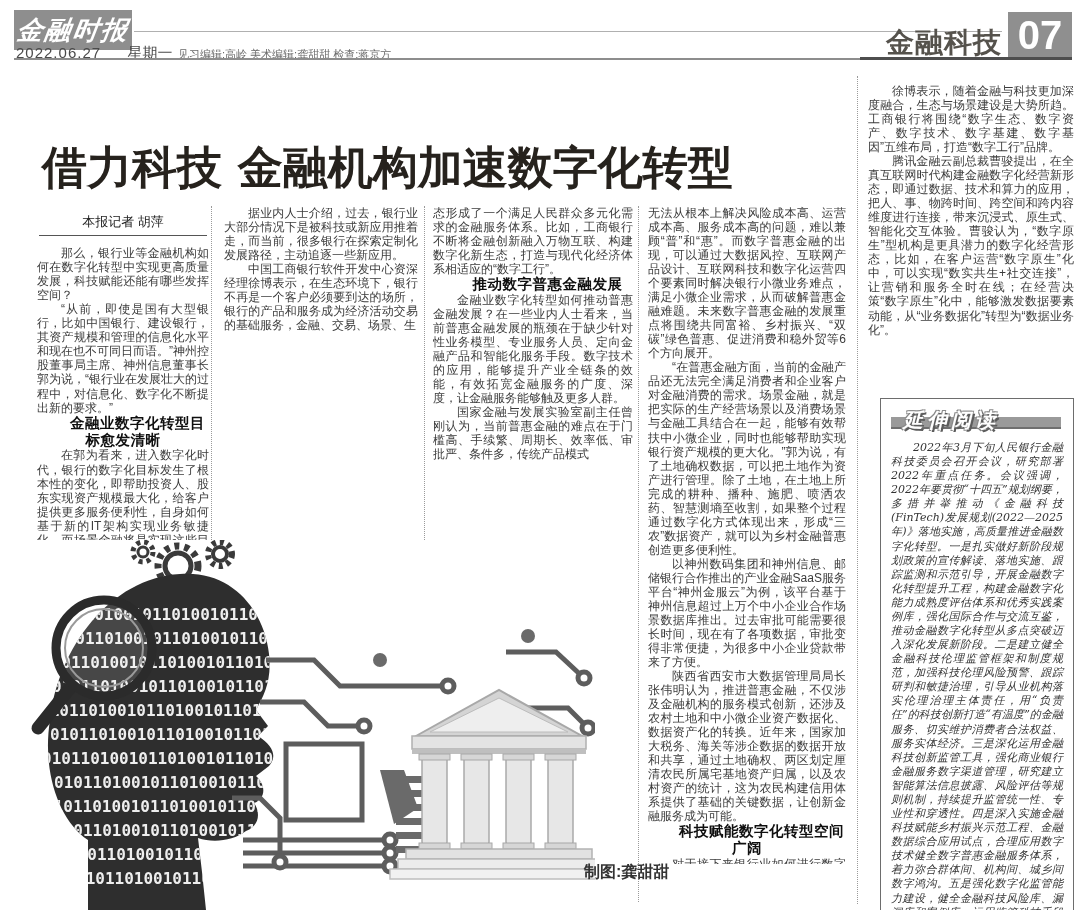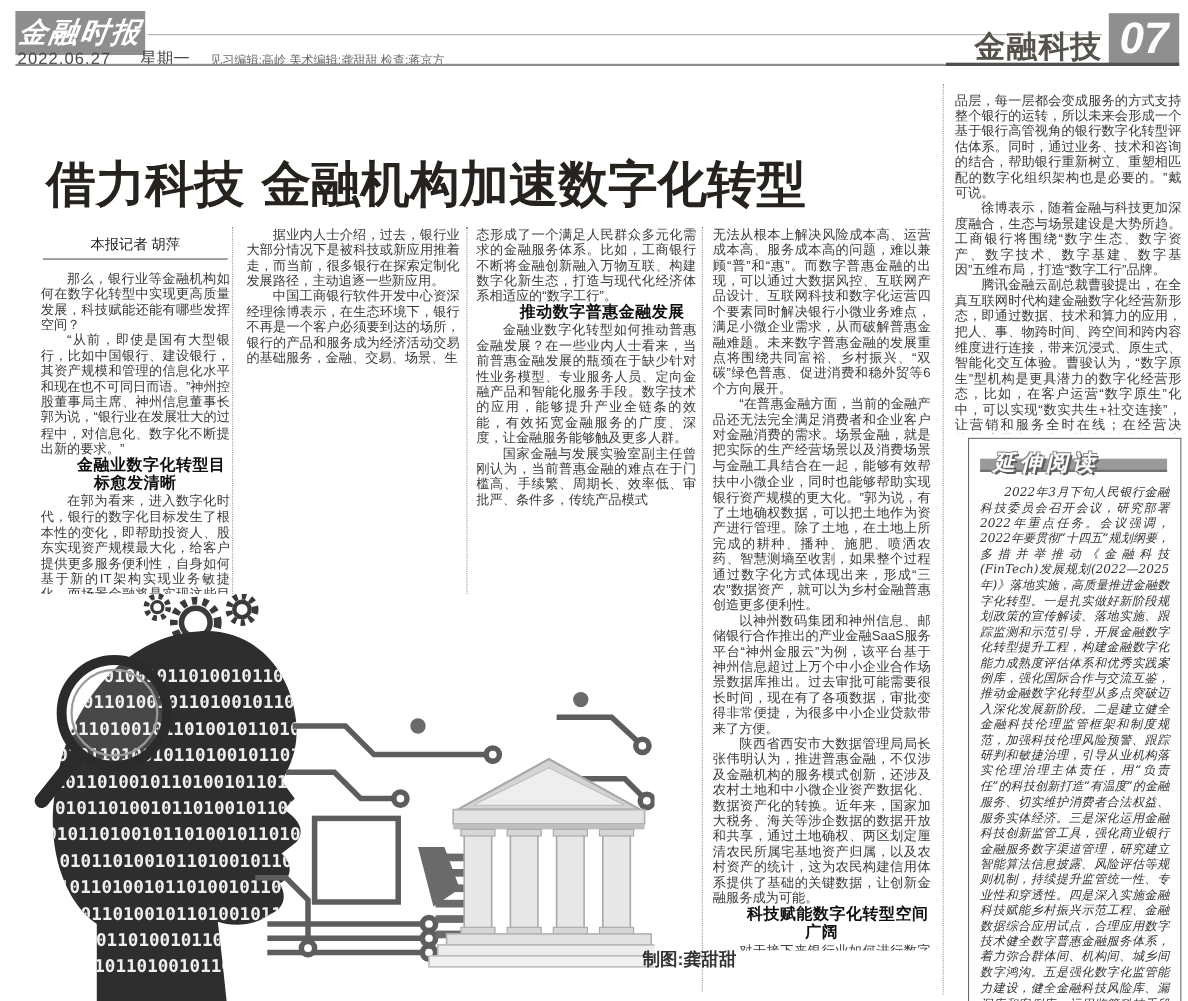--- a/index.html
+++ b/index.html
@@ -7,25 +7,25 @@
         font-family:"Liberation Sans",sans-serif;color:#3b3b3b;}
   
   .logo-box{position:absolute;left:14px;top:10px;width:118px;height:40px;background:#8e8e8e;}
   .logo-text{display:block;color:#fff;font-family:"DejaVu Serif","Liberation Serif",serif;
              font-style:italic;font-weight:bold;font-size:26px;line-height:40px;text-align:center;
              letter-spacing:2px;transform:skewX(-8deg);}
   .header-line{position:absolute;left:134px;top:31px;width:868px;height:1px;background:#b0b0b0;}
   .date-row{position:absolute;left:16px;top:44px;white-space:nowrap;}
   .date{font-size:15px;color:#4a4a4a;letter-spacing:1px;}
   .weekday{font-size:15px;color:#4a4a4a;margin-left:22px;}
-  .credits{font-size:11px;color:#6a6a6a;margin-left:14px;}
+  .credits{font-size:11px;color:#6a6a6a;margin-left:1px;}
   .section-title{position:absolute;left:860px;top:24px;width:142px;font-size:28px;color:#55524c;
                  letter-spacing:1px;text-align:right;font-weight:bold;}
   .page-num-box{position:absolute;left:1008px;top:12px;width:64px;height:46px;background:#8f8f8f;}
-  .page-num{display:block;color:#fff;font-size:40px;font-weight:bold;line-height:46px;text-align:center;font-style:italic;}
+  .page-num{display:block;color:#fff;font-size:40px;font-weight:bold;line-height:46px;text-align:center;}
   .header-rule{position:absolute;left:14px;top:58px;width:1058px;height:2px;background:#8d8d8d;}
   .header-rule-dark{position:absolute;left:860px;top:57px;width:212px;height:3px;background:#4e4e4e;}
   
   .headline{position:absolute;left:42px;top:108px;width:800px;font-size:45px;font-weight:900;
             font-family:"DejaVu Serif","Liberation Serif",serif;color:#26221d;white-space:nowrap;}
   
   .col{position:absolute;font-size:12px;line-height:1.17;text-align:justify;overflow:hidden;z-index:2;}
   .col p{margin:0;text-indent:2em;}
   .col p.noindent{text-indent:0;}
   .col1{left:37px;top:206px;width:172px;height:336px;}
@@ -114,21 +114,20 @@
   <div class="col col4">
     <p class="noindent">无法从根本上解决风险成本高、运营成本高、服务成本高的问题，难以兼顾“普”和“惠”。而数字普惠金融的出现，可以通过大数据风控、互联网产品设计、互联网科技和数字化运营四个要素同时解决银行小微业务难点，满足小微企业需求，从而破解普惠金融难题。未来数字普惠金融的发展重点将围绕共同富裕、乡村振兴、“双碳”绿色普惠、促进消费和稳外贸等6个方向展开。</p>
     <p>“在普惠金融方面，当前的金融产品还无法完全满足消费者和企业客户对金融消费的需求。场景金融，就是把实际的生产经营场景以及消费场景与金融工具结合在一起，能够有效帮扶中小微企业，同时也能够帮助实现银行资产规模的更大化。”郭为说，有了土地确权数据，可以把土地作为资产进行管理。除了土地，在土地上所完成的耕种、播种、施肥、喷洒农药、智慧测墒至收割，如果整个过程通过数字化方式体现出来，形成“三农”数据资产，就可以为乡村金融普惠创造更多便利性。</p>
     <p>以神州数码集团和神州信息、邮储银行合作推出的产业金融SaaS服务平台“神州金服云”为例，该平台基于神州信息超过上万个中小企业合作场景数据库推出。过去审批可能需要很长时间，现在有了各项数据，审批变得非常便捷，为很多中小企业贷款带来了方便。</p>
     <p>陕西省西安市大数据管理局局长张伟明认为，推进普惠金融，不仅涉及金融机构的服务模式创新，还涉及农村土地和中小微企业资产数据化、数据资产化的转换。近年来，国家加大税务、海关等涉企数据的数据开放和共享，通过土地确权、两区划定厘清农民所属宅基地资产归属，以及农村资产的统计，这为农民构建信用体系提供了基础的关键数据，让创新金融服务成为可能。</p>
     <p class="subhead">科技赋能数字化转型空间广阔</p>
     <p>对于接下来银行业如何进行数字化转型，神州信息副总裁、金融研究院院长戴可认为，我国银行业数字化正进入工具化、信息化、开放化和智能化的“四化叠加”阶段，银行架构已经到了需要重塑的阶段，以支撑拓展未来银行的服务边界。“重塑银行架构，不仅指IT业务架构、数据架构、技术架构和组织架构，而是整体架构对于银行运转和经营管理的支撑，而且是为了服务未来客户和未来经济，这是从上到下体系的变化。未来银行架构应该是符合业务视角的XaaS服务，不管是业务作为服务还是产</p>
   </div>
 
   <div class="col col5">
-    <p class="noindent">品层，每一层都会变成服务的方式支持整个银行的运转，所以未来会形成一个基于银行高管视角的银行数字化转型评估体系。同时，通过业务、技术和咨询的结合，帮助银行重新树立、重塑相匹配的数字化组织架构也是必要的。”戴可说。</p>
     <p>徐博表示，随着金融与科技更加深度融合，生态与场景建设是大势所趋。工商银行将围绕“数字生态、数字资产、数字技术、数字基建、数字基因”五维布局，打造“数字工行”品牌。</p>
     <p>腾讯金融云副总裁曹骏提出，在全真互联网时代构建金融数字化经营新形态，即通过数据、技术和算力的应用，把人、事、物跨时间、跨空间和跨内容维度进行连接，带来沉浸式、原生式、智能化交互体验。曹骏认为，“数字原生”型机构是更具潜力的数字化经营形态，比如，在客户运营“数字原生”化中，可以实现“数实共生+社交连接”，让营销和服务全时在线；在经营决策“数字原生”化中，能够激发数据要素动能，从“业务数据化”转型为“数据业务化”。</p>
   </div>
 
 
   <svg class="illus" width="567" height="370" viewBox="0 0 567 370">
     <rect x="0" y="0" width="567" height="370" fill="#ffffff"></rect>
 
     <g>
       <circle cx="150" cy="26" r="20" fill="none" stroke="#3a3a3a" stroke-width="7" stroke-dasharray="5 5"></circle>

